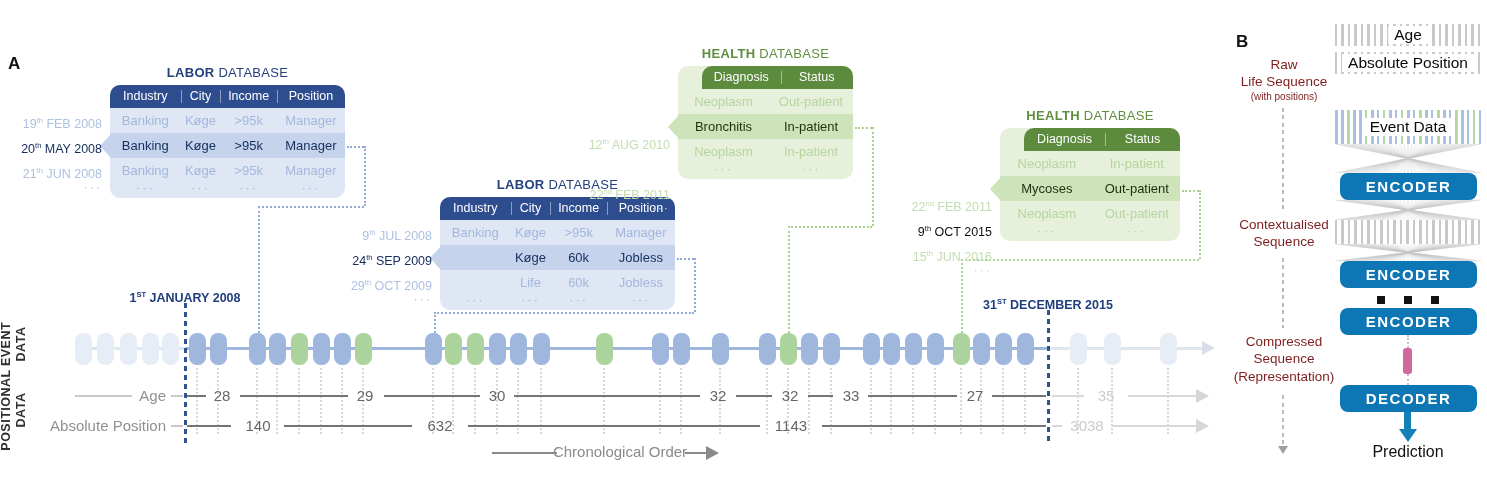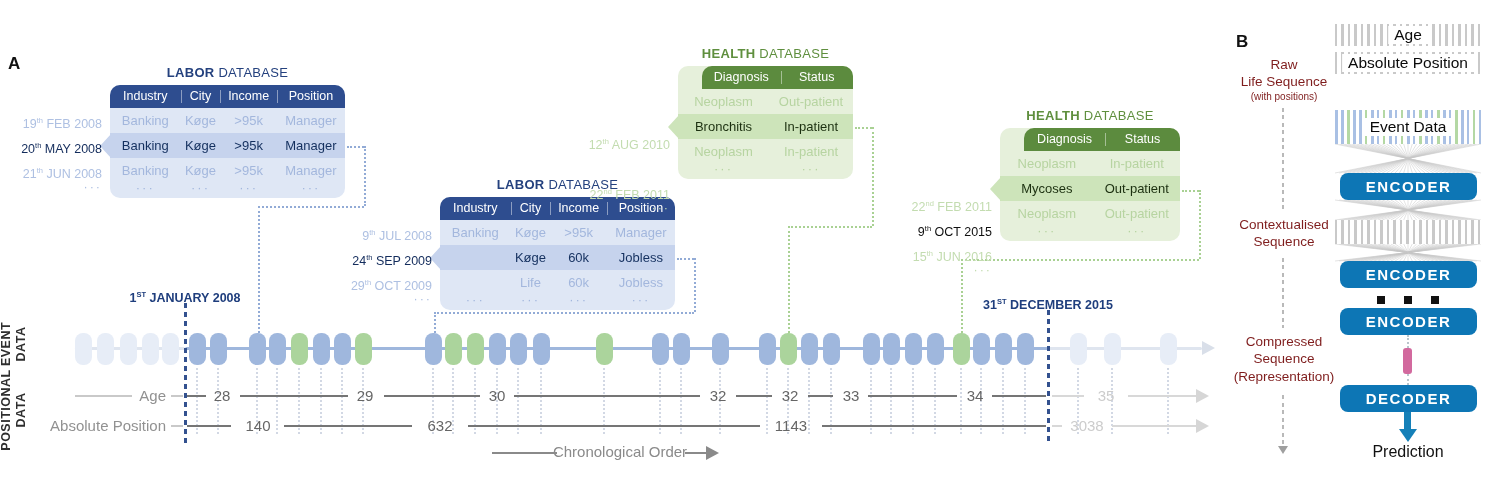--- a/index.html
+++ b/index.html
@@ -347,21 +347,21 @@
     <div class="axseg dark" style="left: 868px; top: 395px; width: 89px;"></div>
     <div class="axseg dark" style="left: 992px; top: 395px; width: 54px;"></div>
     <div class="axseg faded" style="left: 1052px; top: 395px; width: 32px;"></div>
     <div class="axseg faded" style="left: 1128px; top: 395px; width: 68px;"></div>
     <div class="axtick " style="left: 222px; top: 387px;">28</div>
     <div class="axtick " style="left: 365px; top: 387px;">29</div>
     <div class="axtick " style="left: 497px; top: 387px;">30</div>
     <div class="axtick " style="left: 718px; top: 387px;">32</div>
     <div class="axtick " style="left: 790px; top: 387px;">32</div>
     <div class="axtick " style="left: 851px; top: 387px;">33</div>
-    <div class="axtick " style="left: 975px; top: 387px;">34</div>
+    <div class="axtick " style="left: 975px; top: 387px;">27</div>
     <div class="axtick faded" style="left: 1106px; top: 387px;">35</div>
     <div class="tri right fadedtri" style="left: 1196px; top: 389px;"></div>
     <div class="axlabel" style="left: 16px; top: 417px; width: 150px;">Absolute Position</div>
     <div class="axseg faint" style="left: 171px; top: 425px; width: 12px;"></div>
     <div class="axseg dark" style="left: 187px; top: 425px; width: 44px;"></div>
     <div class="axseg dark" style="left: 284px; top: 425px; width: 128px;"></div>
     <div class="axseg dark" style="left: 468px; top: 425px; width: 292px;"></div>
     <div class="axseg dark" style="left: 822px; top: 425px; width: 224px;"></div>
     <div class="axseg faded" style="left: 1052px; top: 425px; width: 10px;"></div>
     <div class="axseg faded" style="left: 1112px; top: 425px; width: 84px;"></div>

